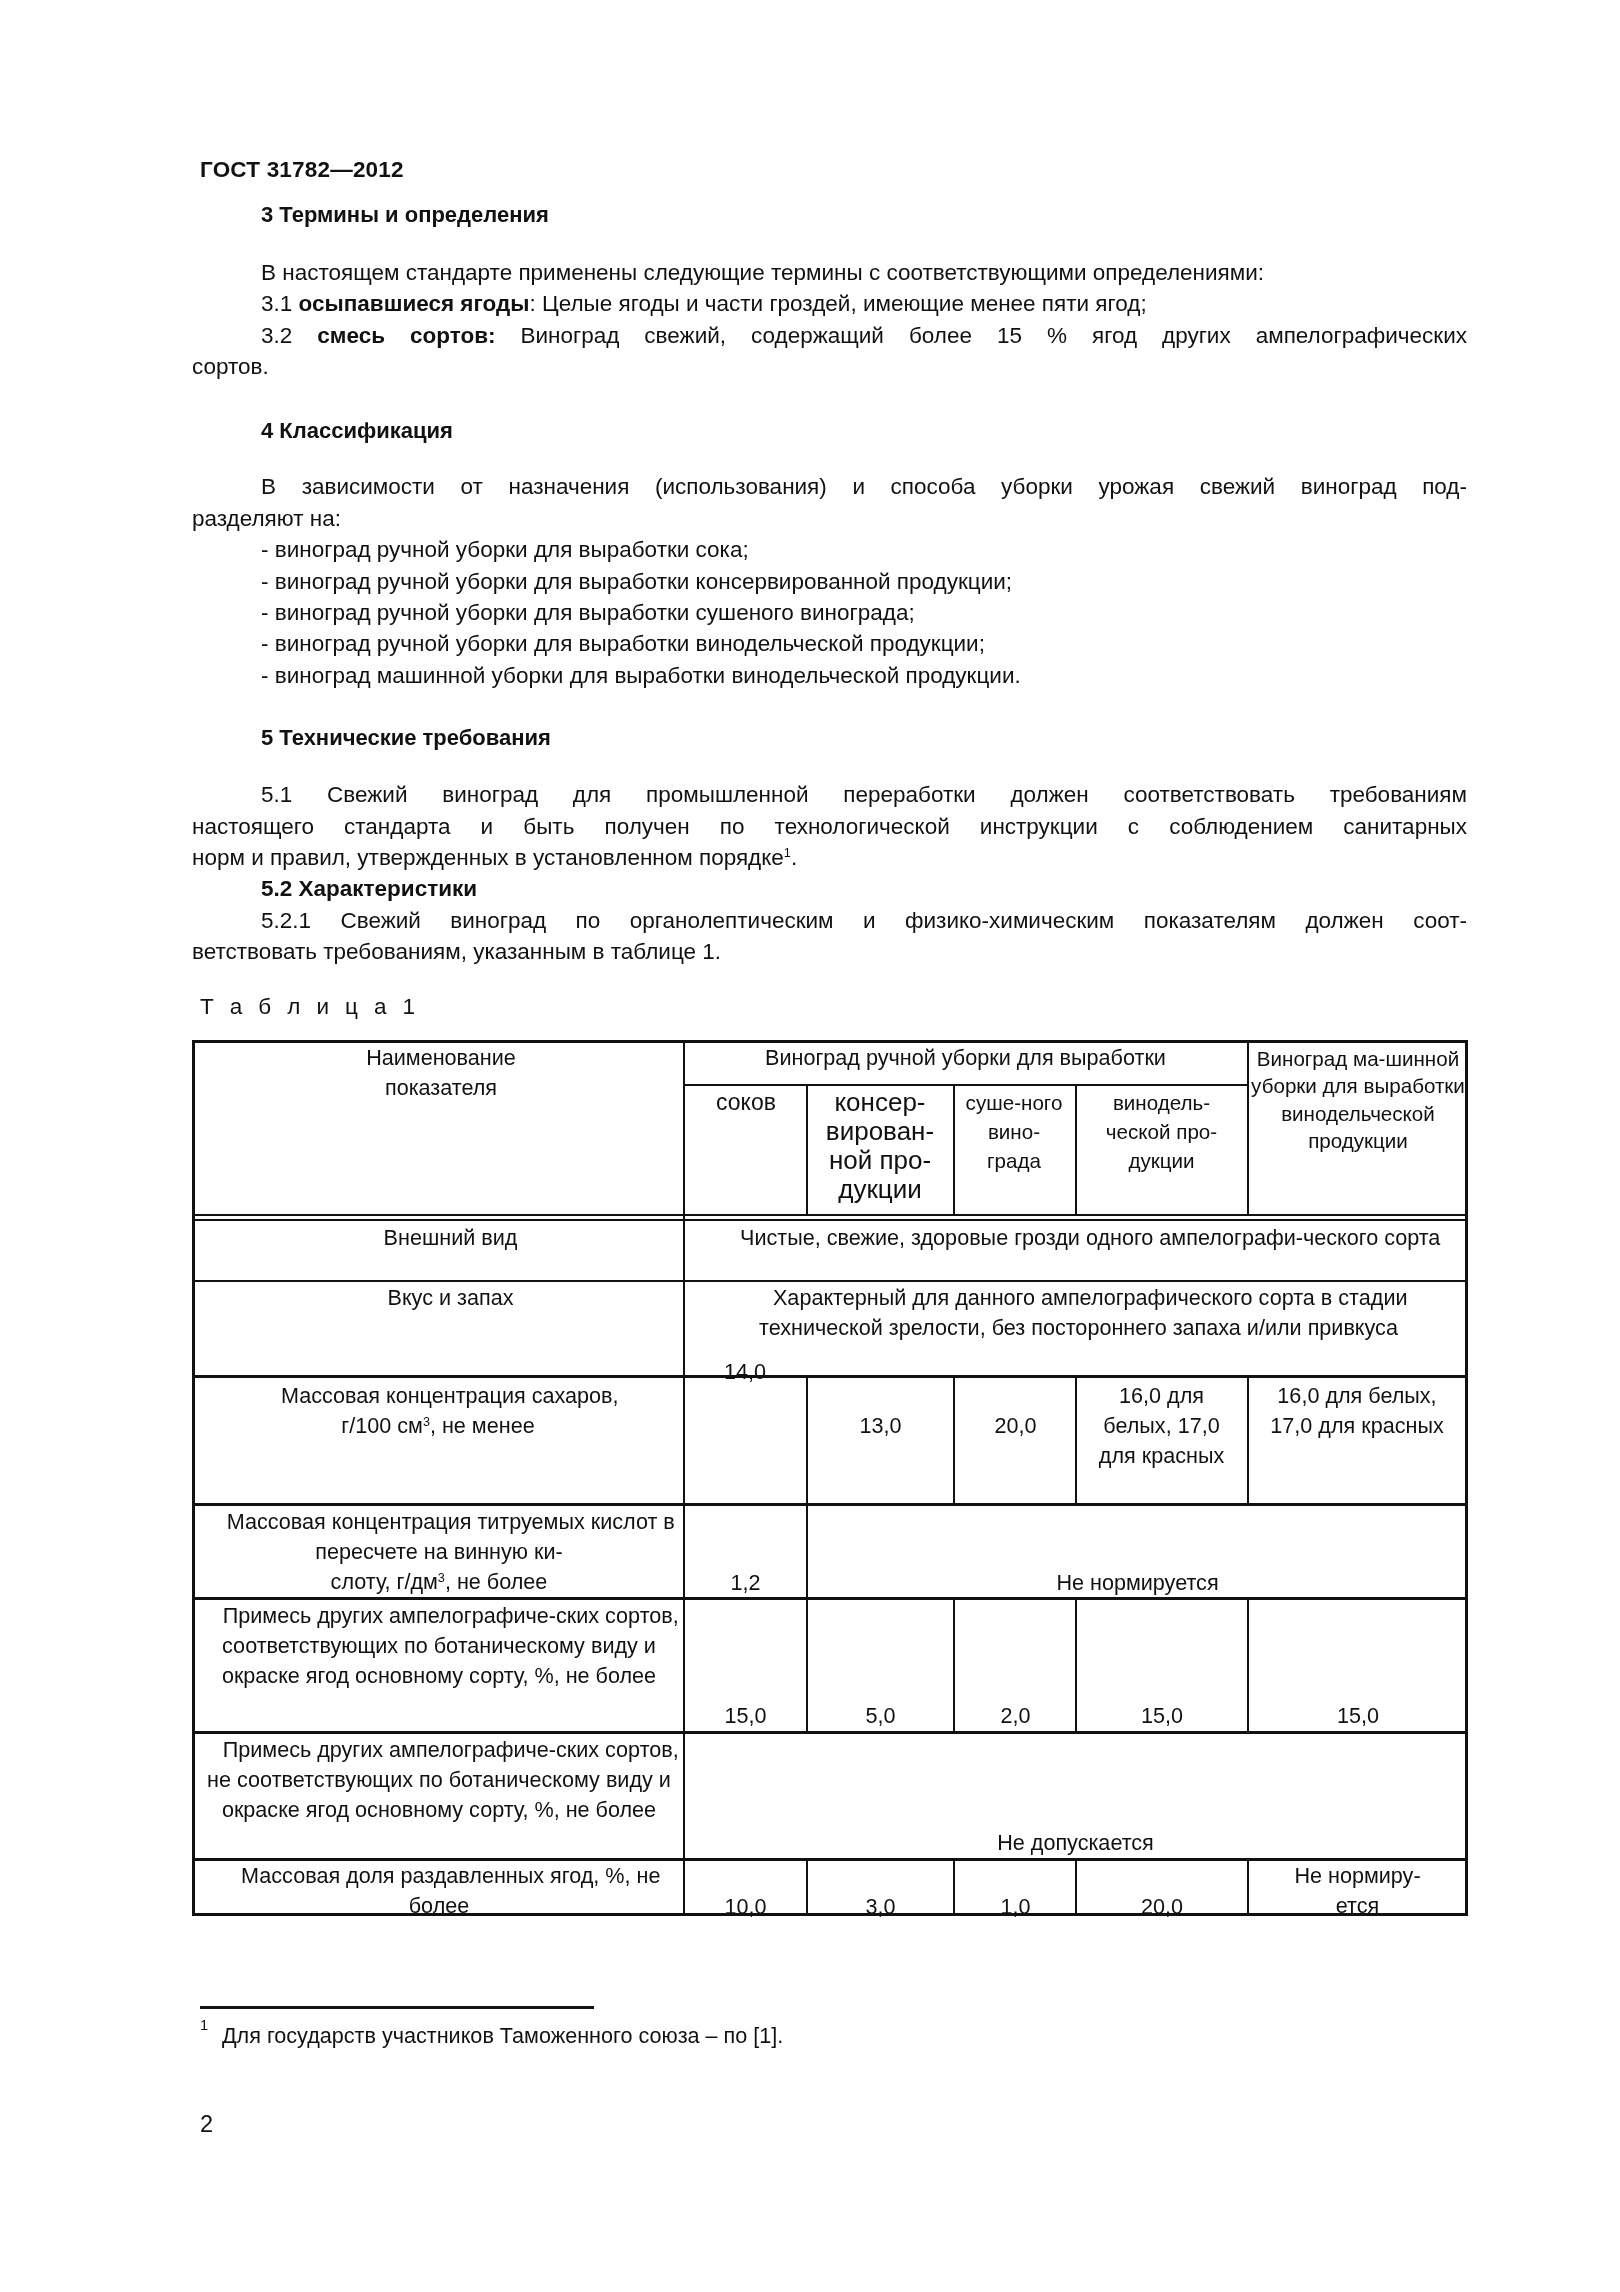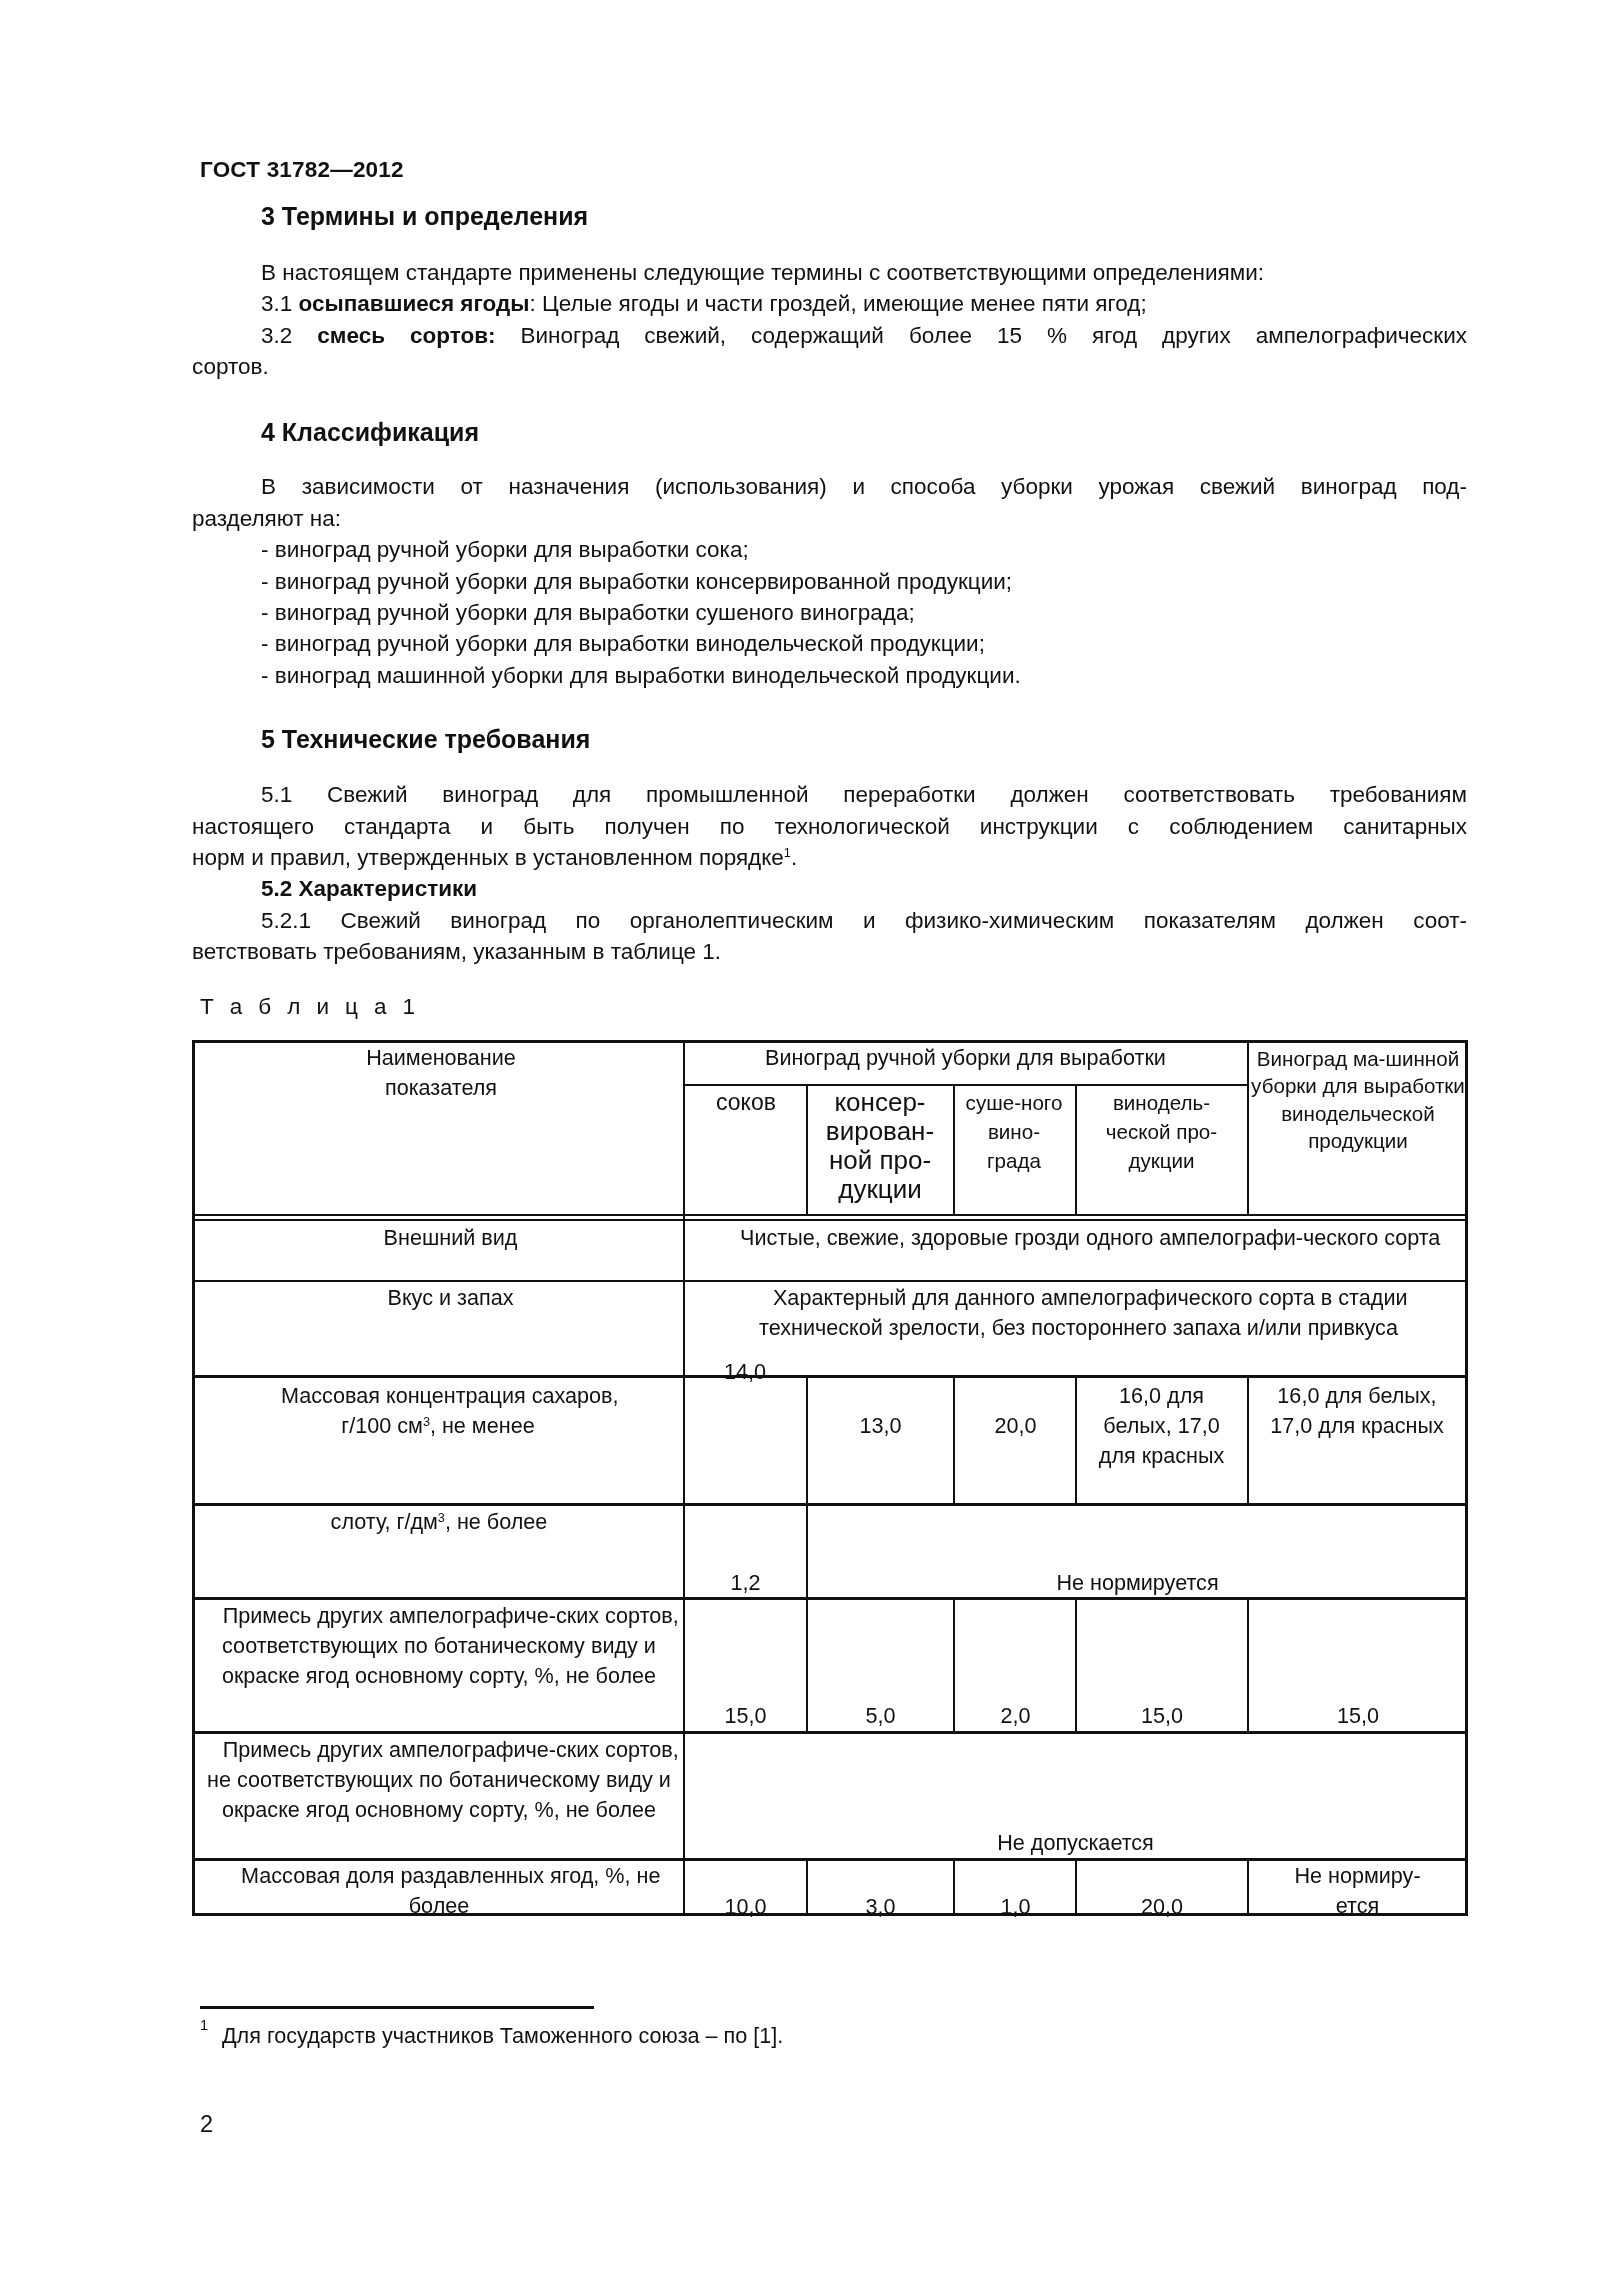--- a/index.html
+++ b/index.html
@@ -1,20 +1,20 @@
 <!DOCTYPE html>
 <html><head>
 <meta charset="utf-8">
 <style>
   html, body { margin:0; padding:0; background:#ffffff; }
   body { width:1620px; height:2293px; position:relative; overflow:hidden;
          font-family:"Liberation Sans", sans-serif; color:#111; }
   .abs { position:absolute;margin-left:8px; }
   .header-code { left:192px; top:157px; font-size:22.5px; font-weight:bold; letter-spacing:0.2px; }
-  .h2 { font-size:25px; font-weight:bold; position:absolute; left:261px; }
+  .h2 { font-size:22px; font-weight:bold; position:absolute; left:261px; }
   .line { position:absolute; left:192px; width:1275px; font-size:22.5px; line-height:31px; white-space:nowrap; }
   .just { text-align:justify; text-align-last:justify; }
   .indent { padding-left:69px; box-sizing:border-box; }
   .bold { font-weight:bold; }
   sup { font-size:12.7px; vertical-align:top; position:relative; top:-3.9px; }
   .caption { left:192px; top:994px; font-size:22.5px; letter-spacing:4.9px; }
   .cell { position:absolute; box-sizing:border-box; font-size:21.6px; line-height:30px;text-align:center; }
   .hl { position:absolute; background:#111; }
   .vl { position:absolute; background:#111; width:2px; }
   .c { text-align:center; }
@@ -117,20 +117,21 @@
     <div style="padding-left:23.5px;">Массовая концентрация сахаров,</div>
     <div><span>г/100 см</span><sup>3</sup><span>, не менее</span></div>
   </div>
   <div class="cell c" style="left:685px; top:1357px; width:120px;">14,0</div>
   <div class="cell c" style="left:808px; top:1411px; width:145px;">13,0</div>
   <div class="cell c" style="left:955px; top:1411px; width:121px;">20,0</div>
   <div class="cell c" style="left:1088px; top:1381px; width:147px;">16,0 для белых, 17,0 для красных</div>
   <div class="cell c" style="left:1259px; top:1381px; width:196px;">16,0 для белых, 17,0 для красных</div>
 
   <div class="cell" style="left:198px; top:1507px; width:482px;">
+    <div style="text-indent:23.5px;">Массовая концентрация титруемых кислот в пересчете на винную ки-</div>
     <div><span>слоту, г/дм</span><sup>3</sup><span>, не более</span></div>
   </div>
   <div class="cell c" style="left:685px; top:1568px; width:121px;">1,2</div>
   <div class="cell c" style="left:808px; top:1568px; width:659px;">Не нормируется</div>
 
   <div class="cell" style="left:198px; top:1601px; width:482px; text-indent:23.5px;">Примесь других ампелографиче-ских сортов, соответствующих по ботаническому виду и окраске ягод основному сорту, %, не более</div>
   <div class="cell c" style="left:685px; top:1701px; width:121px;">15,0</div>
   <div class="cell c" style="left:808px; top:1701px; width:145px;">5,0</div>
   <div class="cell c" style="left:955px; top:1701px; width:121px;">2,0</div>
   <div class="cell c" style="left:1077px; top:1701px; width:170px;">15,0</div>

